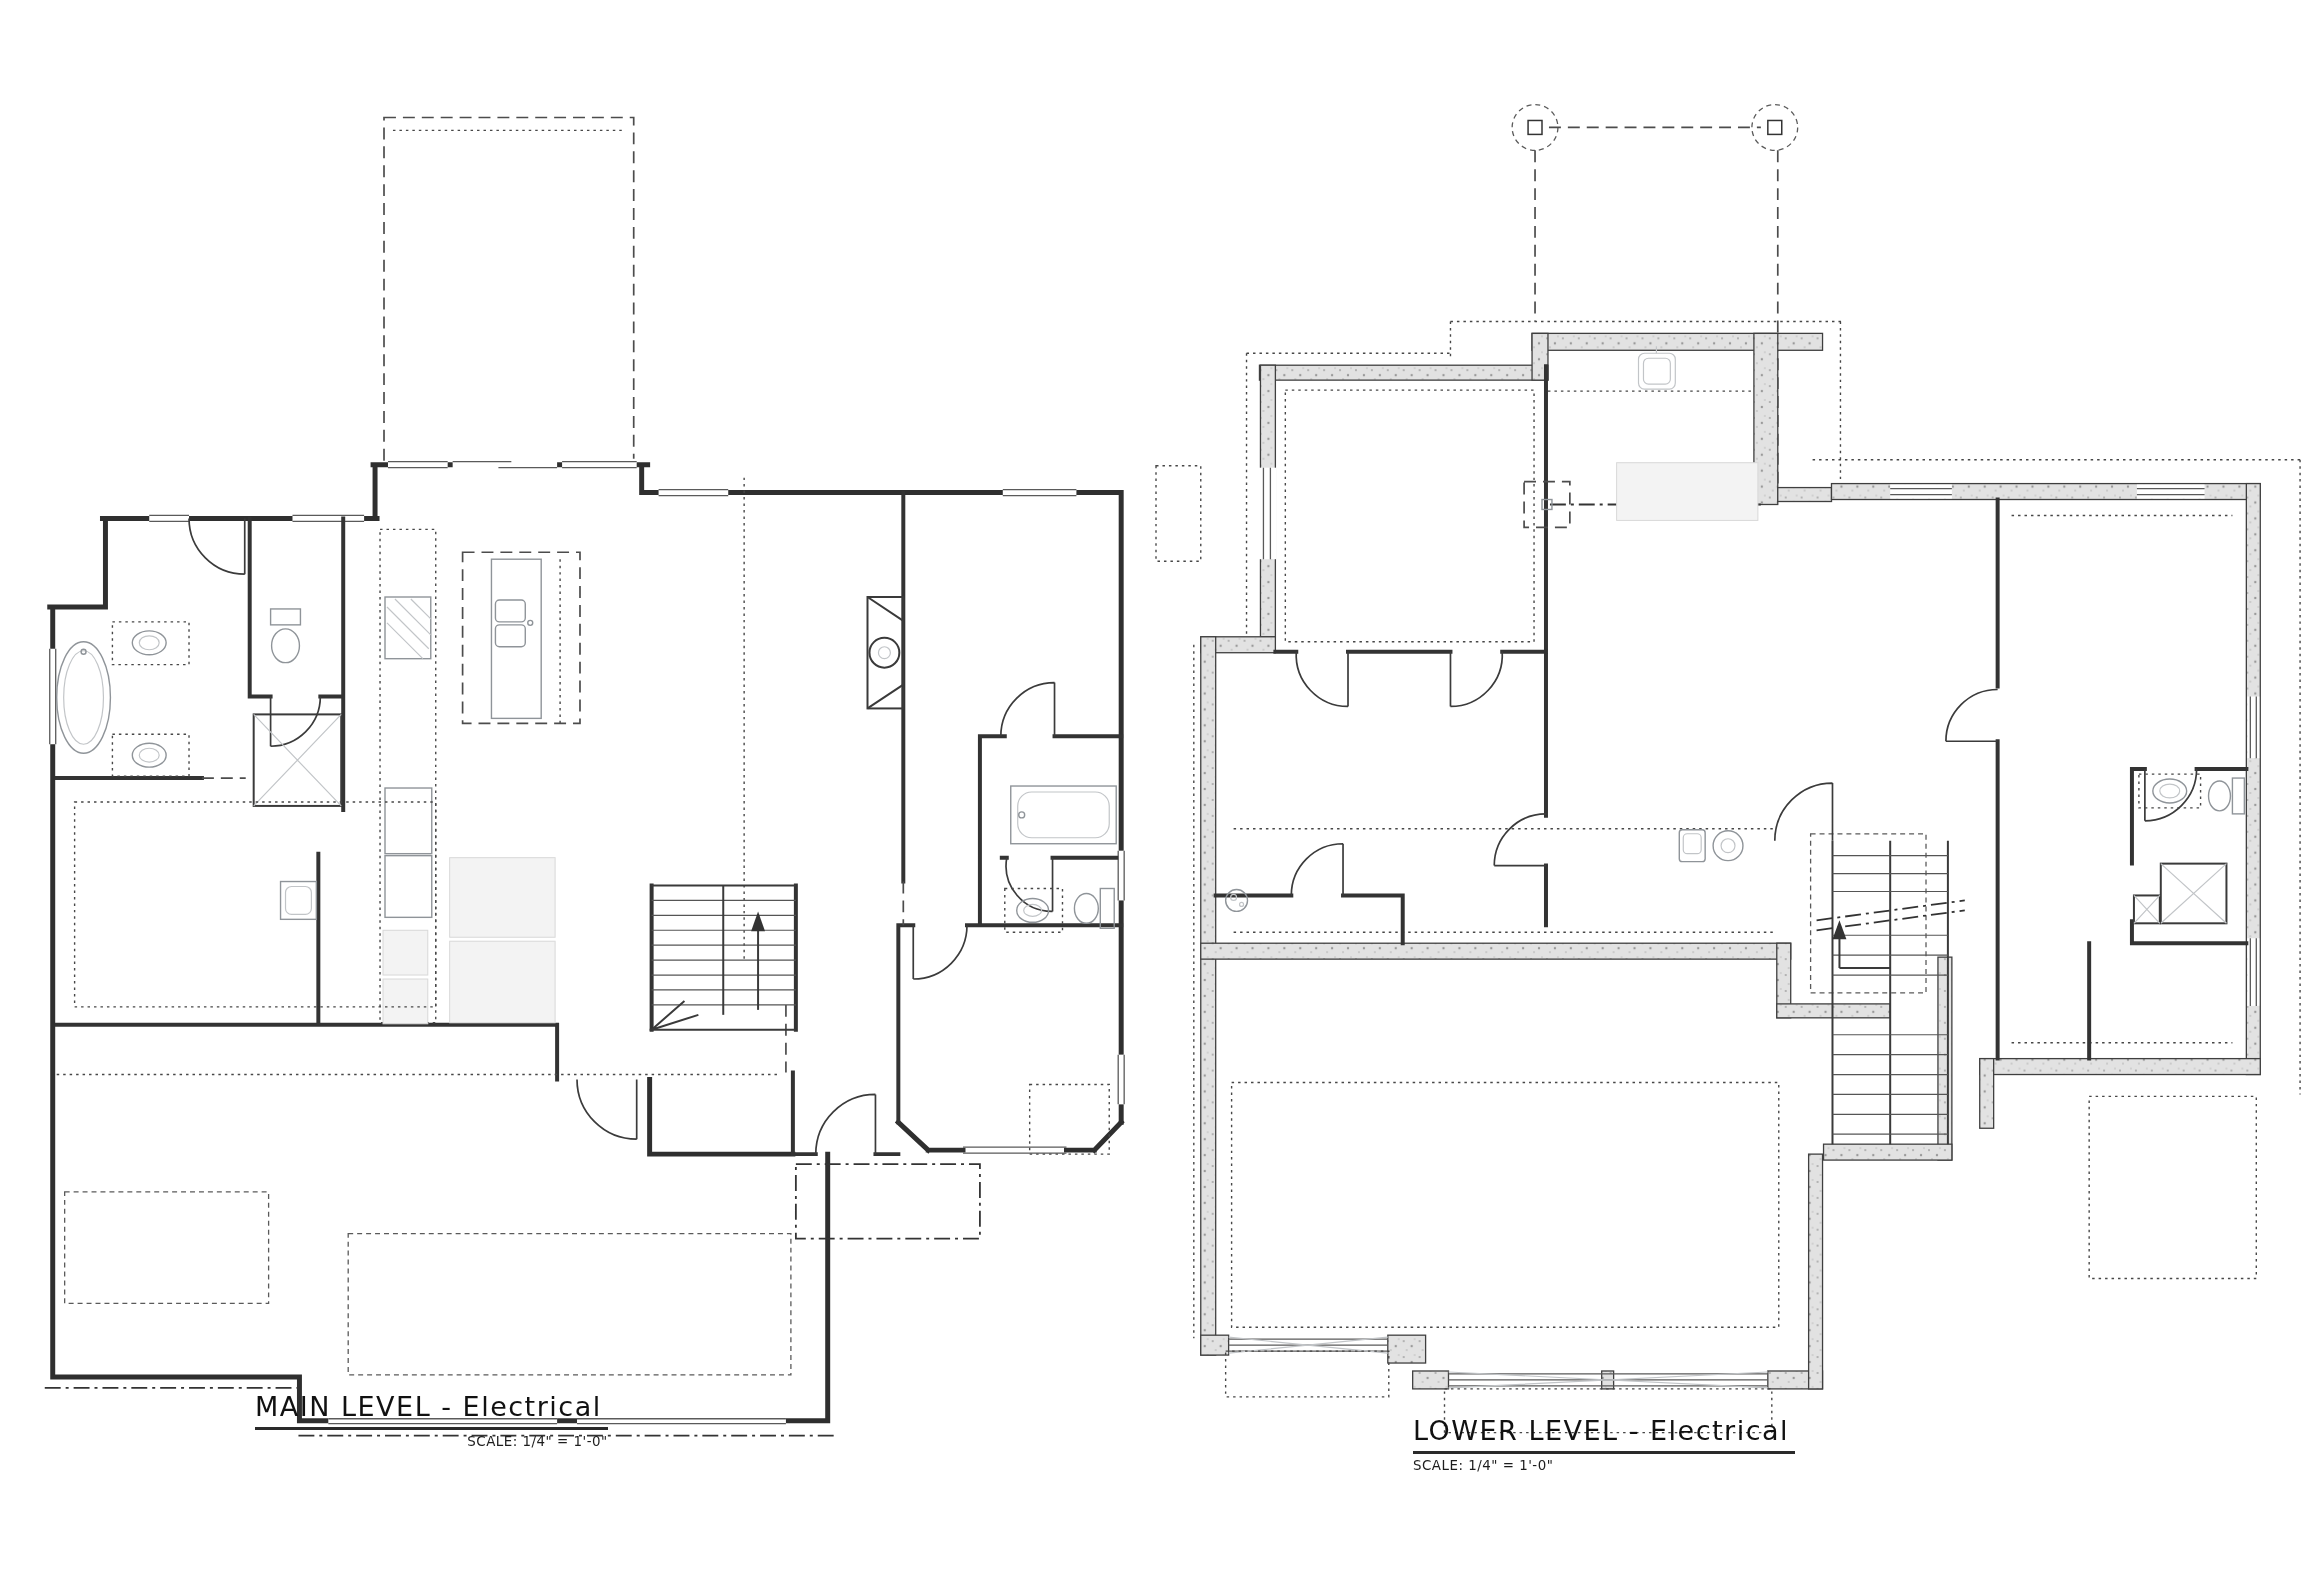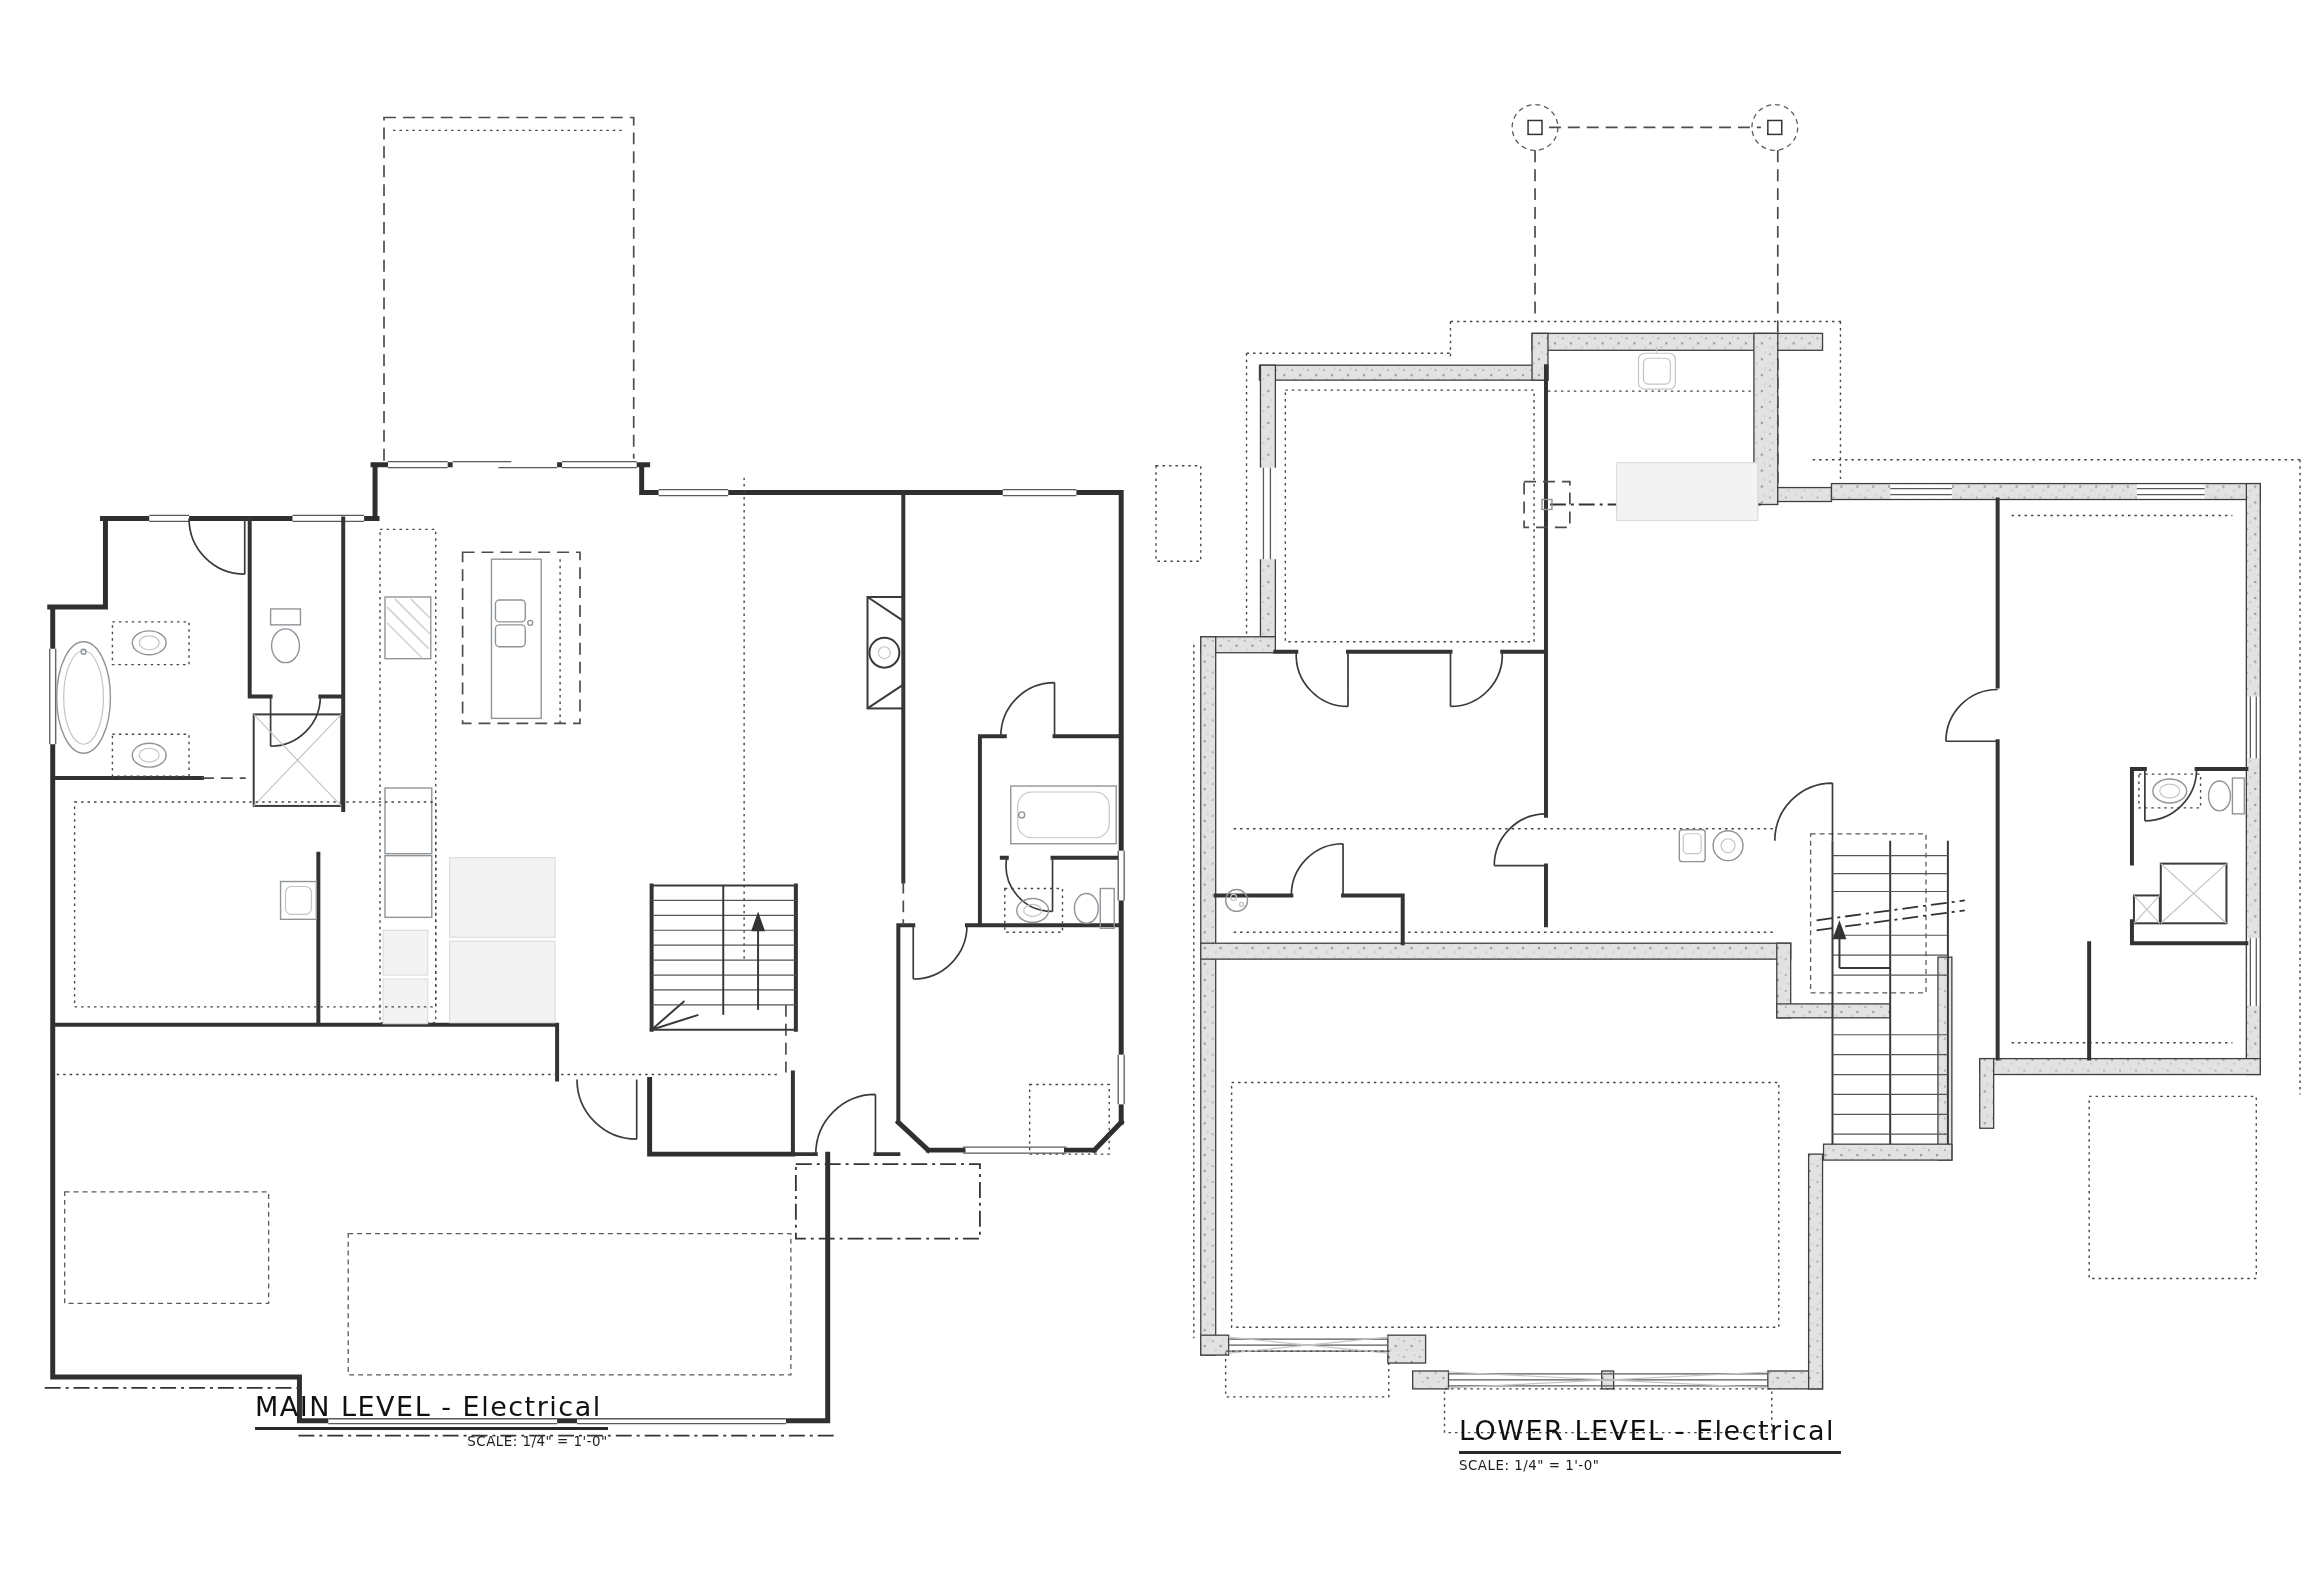--- a/index.html
+++ b/index.html
@@ -331,19 +331,19 @@
       <path class="ghost" d="M2145,900 L2171,928 M2171,900 L2145,928"></path>
     </g>
   </g>
 </svg>
 
 <div class="caption" style="left:255px; top:1391px;text-align:right;">
   <div class="title">MAIN LEVEL - Electrical</div>
   <div class="scale">SCALE: 1/4" = 1'-0"</div>
 </div>
 
-<div class="caption" style="left:1459px; top:1415px;">
+<div class="caption" style="left:1413px; top:1415px;">
   <div class="title">LOWER LEVEL - Electrical</div>
   <div class="scale">SCALE: 1/4" = 1'-0"</div>
 </div>
 
 </div>
 
 
 </body></html>

